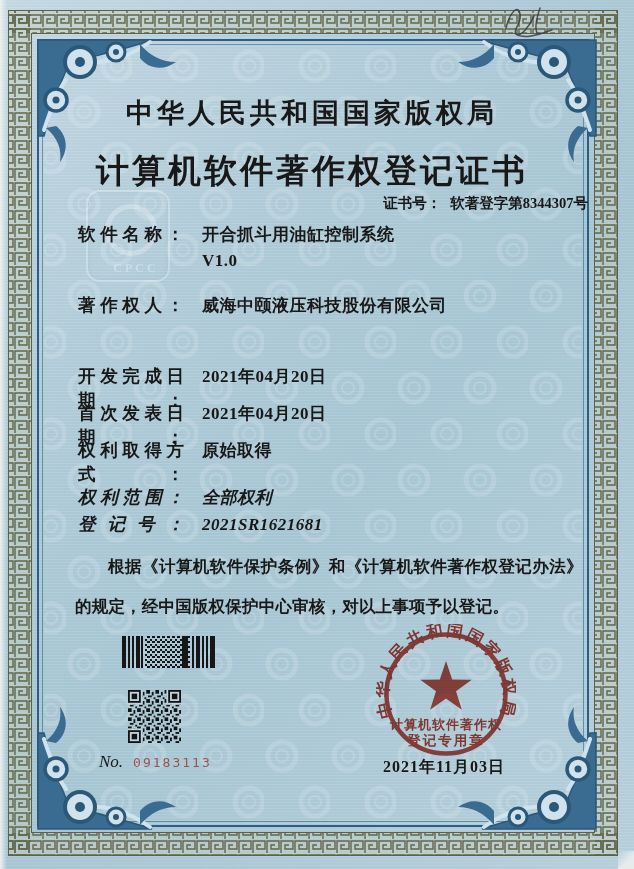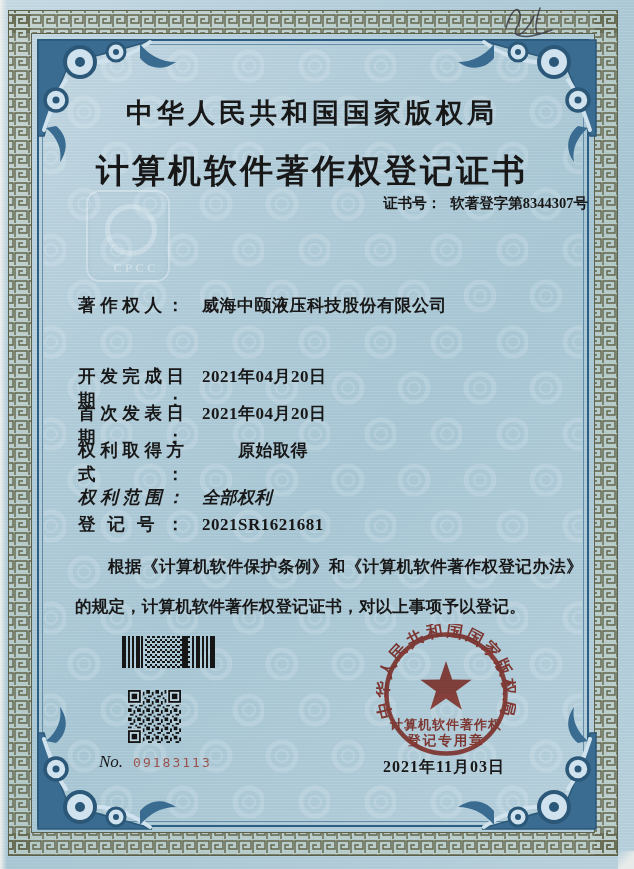--- a/index.html
+++ b/index.html
@@ -124,46 +124,53 @@
   </div>
 
   <div class="content">
     <div class="authority-title">中华人民共和国国家版权局</div>
     <div class="cert-title">计算机软件著作权登记证书</div>
 
     <div class="cert-no-row">
       <span class="lbl">证书号：</span><span>软著登字第8344307号</span>
     </div>
 
+    <div class="field-row" style="top:222px;">
+      <span class="field-label">软件名称：</span>
+      <span class="field-value">
+        <span>开合抓斗用油缸控制系统</span><br>
+        <span>V1.0</span>
+      </span>
+    </div>
     <div class="field-row" style="top:293px;">
       <span class="field-label">著作权人：</span>
       <span class="field-value">威海中颐液压科技股份有限公司</span>
     </div>
     <div class="field-row" style="top:364px;">
       <span class="field-label">开发完成日期：</span>
       <span class="field-value">2021年04月20日</span>
     </div>
     <div class="field-row" style="top:401px;">
       <span class="field-label">首次发表日期：</span>
       <span class="field-value">2021年04月20日</span>
     </div>
-    <div class="field-row" style="top:438px;gap:36px;">
+    <div class="field-row" style="top:438px;">
       <span class="field-label">权利取得方式：</span>
       <span class="field-value">原始取得</span>
     </div>
     <div class="field-row" style="top:485px;font-style:italic;">
       <span class="field-label">权利范围：</span>
       <span class="field-value">全部权利</span>
     </div>
-    <div class="field-row" style="top:512px;">
+    <div class="field-row" style="top:512px;font-style:italic;">
       <span class="field-label">登记号：</span>
       <span class="field-value">2021SR1621681</span>
     </div>
 
-    <div class="statement">根据《计算机软件保护条例》和《计算机软件著作权登记办法》的规定，计算机软件著作权登记证书，对以上事项予以登记。</div>
+    <div class="statement">根据《计算机软件保护条例》和《计算机软件著作权登记办法》的规定，经中国版权保护中心审核，对以上事项予以登记。</div>
 
     <svg class="barcode" width="94" height="32" viewBox="0 0 94 32">
       <g fill="#161616">
         <rect x="0" y="0" width="4" height="32"></rect>
         <rect x="6" y="0" width="2" height="32"></rect>
         <rect x="10" y="0" width="2" height="32"></rect>
         <rect x="14" y="0" width="4" height="32"></rect>
         <rect x="19" y="0" width="2" height="32"></rect>
         <rect x="23" y="0" width="45" height="32" fill="url(#pdfp)"></rect>
         <rect x="60" y="0" width="6" height="32"></rect>

